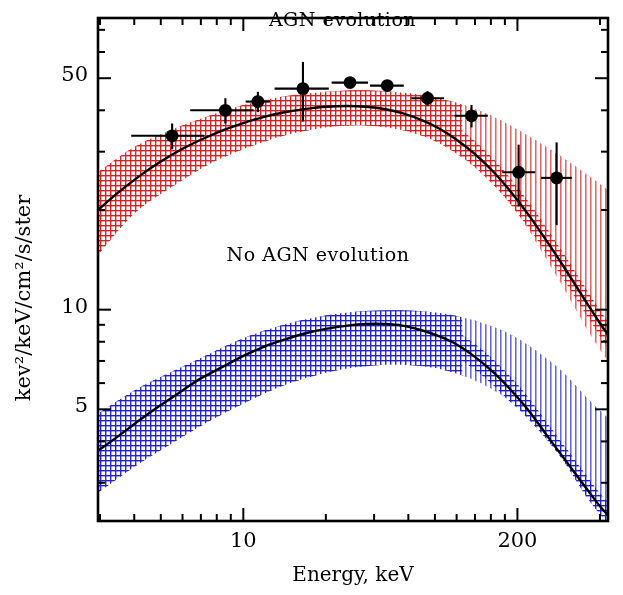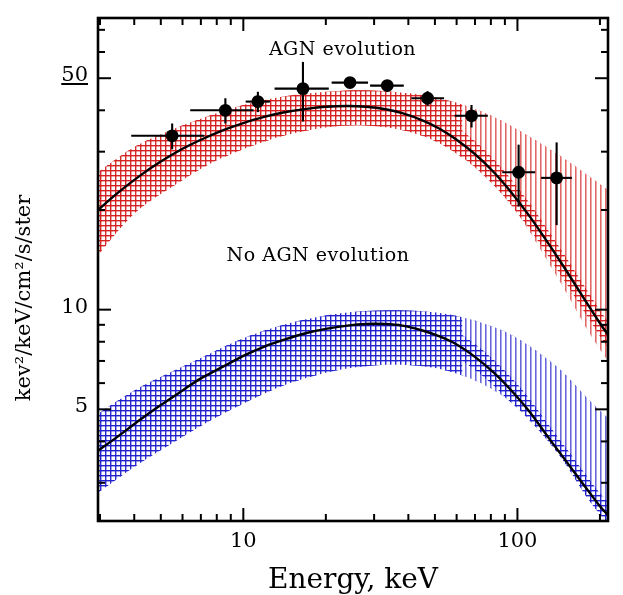--- a/index.html
+++ b/index.html
@@ -1,21 +1,21 @@
 <!DOCTYPE html>
 <html><head>
 <meta charset="utf-8">
 <style>
   html,body{margin:0;padding:0;background:#ffffff;}
   body{width:623px;height:595px;font-family:"DejaVu Serif",serif;overflow:hidden;position:relative;}
   #fig{position:absolute;left:0;top:0;width:623px;height:595px;}
   .axis-label{position:absolute;color:#000;font-family:"DejaVu Serif",serif;white-space:nowrap;}
   #ylabel{left:-3px;top:298px;font-size:21px;transform:translate(-50%,-50%) rotate(-90deg);transform-origin:center center;width:auto;}
   #ylabel-wrap{position:absolute;left:26px;top:0;height:595px;width:30px;}
-  #xlabel{left:353px;top:562px;font-size:28px;transform:translateX(-50%);}
+  #xlabel{left:353px;top:562px;font-size:20px;transform:translateX(-50%);}
   .ytick-label{position:absolute;font-size:21px;color:#000;text-align:right;transform:translateY(-50%);right:0;}
   .ytick-wrap{position:absolute;left:40px;width:48px;}
   .xtick-label{position:absolute;font-size:21px;color:#000;transform:translateX(-50%);top:528px;}
   .annot{position:absolute;font-size:19px;color:#000;transform:translateX(-50%);white-space:nowrap;letter-spacing:.5px;}
 </style>
 </head>
 <body>
 
 <div id="fig">
 
@@ -199,25 +199,25 @@
   <div class="axis-label" id="xlabel">Energy, keV</div>
 
   <div id="ytick-labels">
       <div class="ytick-wrap" style="top: 393.332px;">
         <div class="ytick-label" style="position: relative; transform: none; text-align: right;">5</div>
       </div>
       <div class="ytick-wrap" style="top: 293.655px;">
         <div class="ytick-label" style="position: relative; transform: none; text-align: right;">10</div>
       </div>
       <div class="ytick-wrap" style="top: 62.2121px;">
-        <div class="ytick-label" style="position: relative; transform: none; text-align: right; text-decoration: underline;">50</div>
+        <div class="ytick-label" style="position: relative; transform: none; text-align: right;">50</div>
       </div>
     </div>
   <div id="xtick-labels">
       <div class="xtick-label" style="left: 243.325px;">10</div>
-      <div class="xtick-label" style="left: 517.431px;">100</div>
+      <div class="xtick-label" style="left: 517.431px;">200</div>
     </div>
   <div id="annotations">
-      <div class="annot" style="left: 342.477px; top: 37px;">AGN evolution</div>
+      <div class="annot" style="left: 342.477px; top: 8px;">AGN evolution</div>
       <div class="annot" style="left: 318px; top: 243.223px;">No AGN evolution</div>
     </div>
 
 </div>
 
 </body></html>

